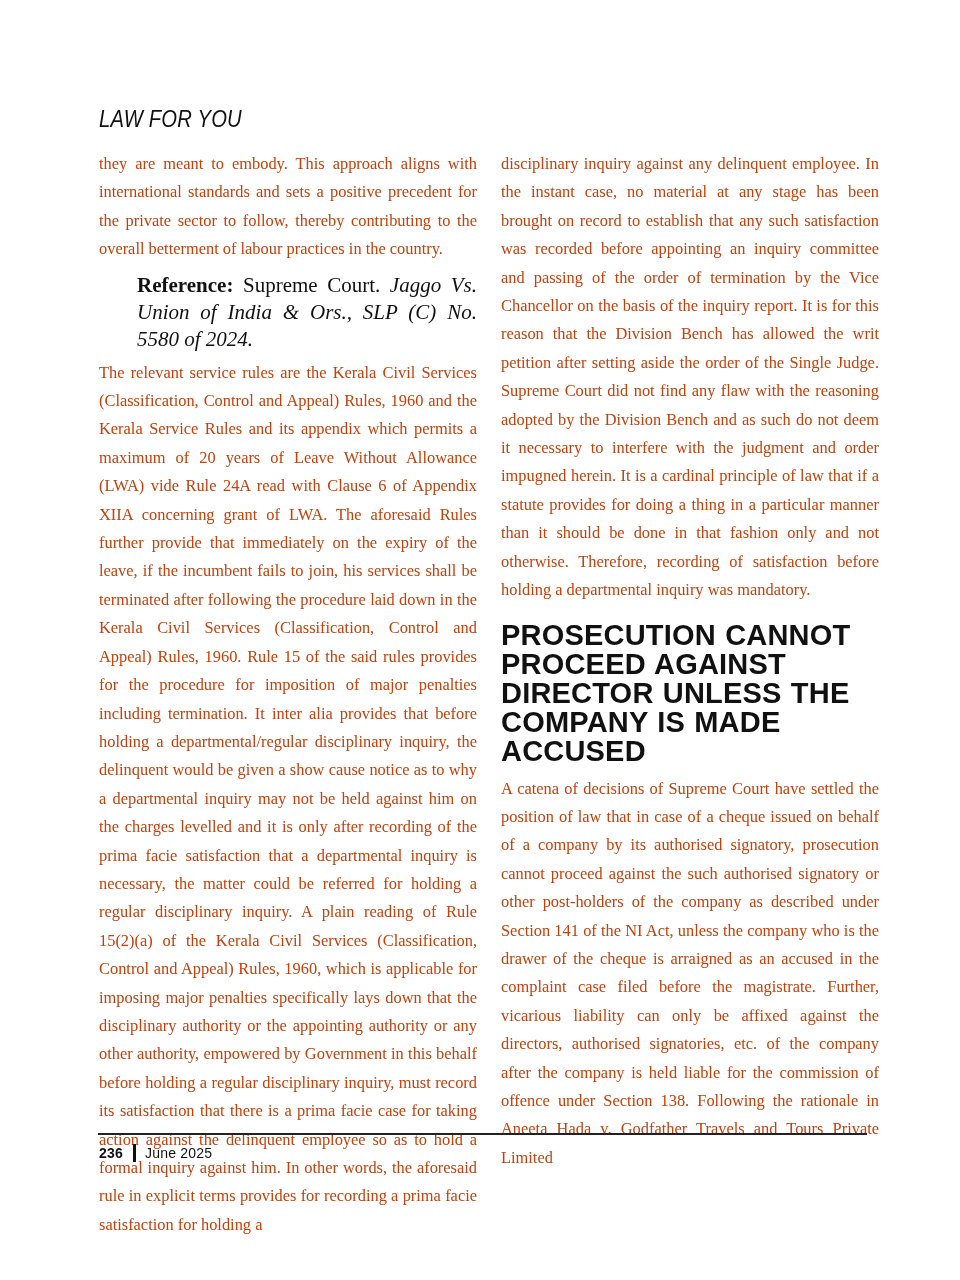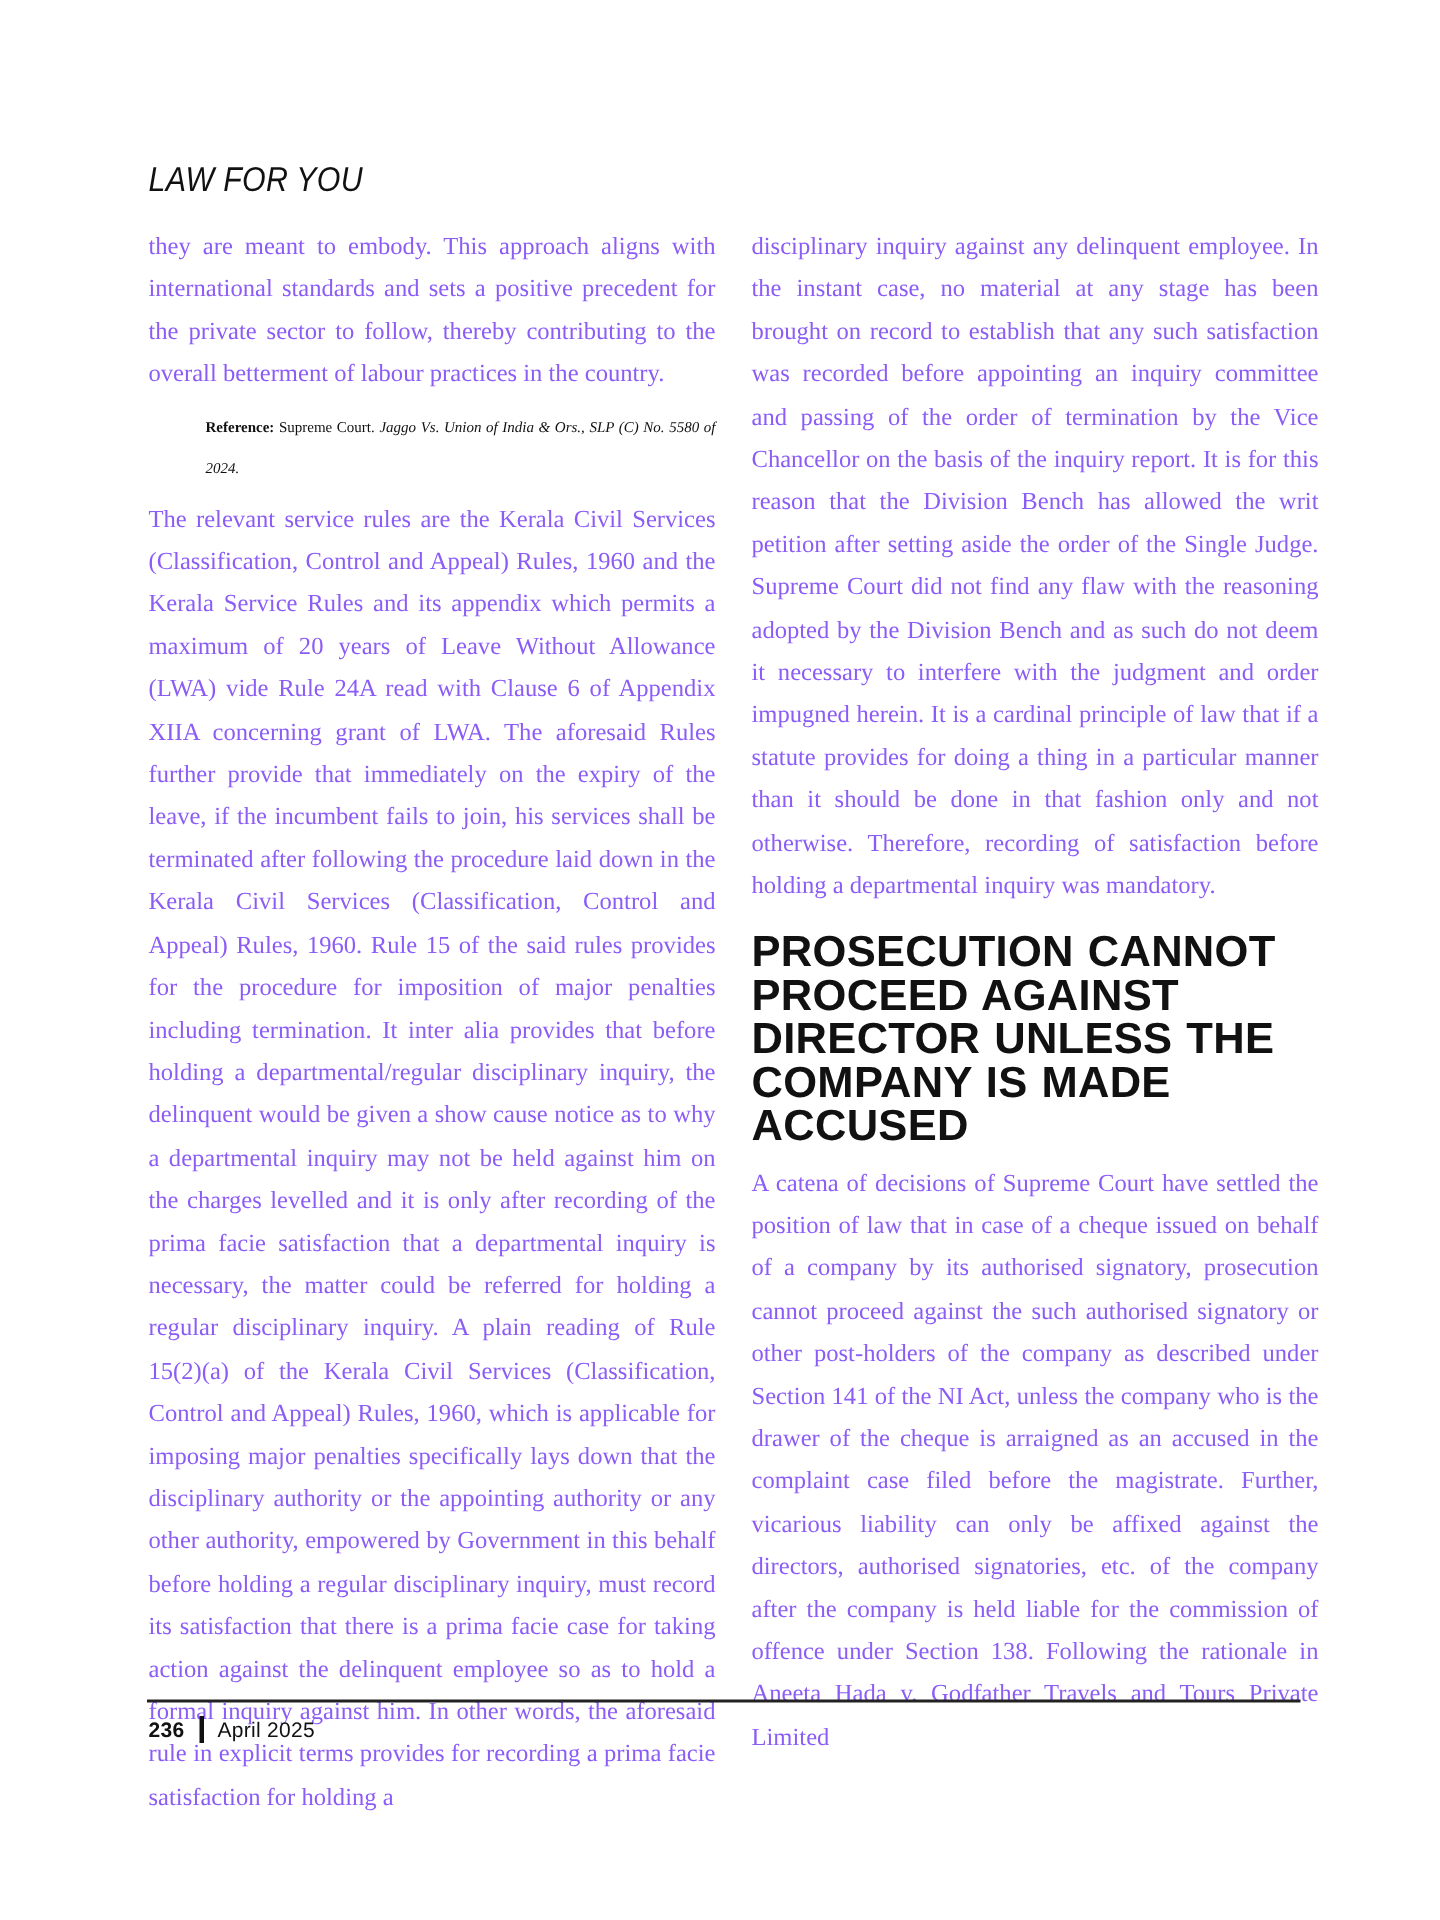--- a/index.html
+++ b/index.html
@@ -58,28 +58,28 @@
   .col-right { left: 402px; }
 
   p.body {
     margin: 0 0 0 0;
     font-family: "Liberation Serif", serif;
     font-size: 16.4px;
     line-height: 28.4px;
     text-align: justify;
     text-justify: inter-word;
     hyphens: none;
-    color: #8b5cf6;
+    color: #c2410c;
   }
 
   .reference {
     margin: 8px 0 6px 0;
     padding-left: 38px;
     font-family: "Liberation Serif", serif;
-    font-size: 10px;
+    font-size: 21px;
     line-height: 27px;
     text-align: justify;
     color: #111111;
   }
   .reference .ref-label {
     font-weight: bold;
     font-style: normal;
   }
   .reference .ref-court {
     font-style: normal;
@@ -169,16 +169,16 @@
 
       <p class="body">A catena of decisions of Supreme Court have settled the position of law that in case of a cheque issued on behalf of a company by its authorised signatory, prosecution cannot proceed against the such authorised signatory or other post-holders of the company as described under Section 141 of the NI Act, unless the company who is the drawer of the cheque is arraigned as an accused in the complaint case filed before the magistrate. Further, vicarious liability can only be affixed against the directors, authorised signatories, etc. of the company after the company is held liable for the commission of offence under Section 138. Following the rationale in Aneeta Hada v. Godfather Travels and Tours Private Limited</p>
     </div>
   </div>
 
   <div class="footer-rule"></div>
 
   <div class="footer">
     <span class="page-no">236</span>
     <span class="sep"></span>
-    <span class="issue">April 2025</span>
+    <span class="issue">June 2025</span>
   </div>
 
 </div>
 
 </body></html>

